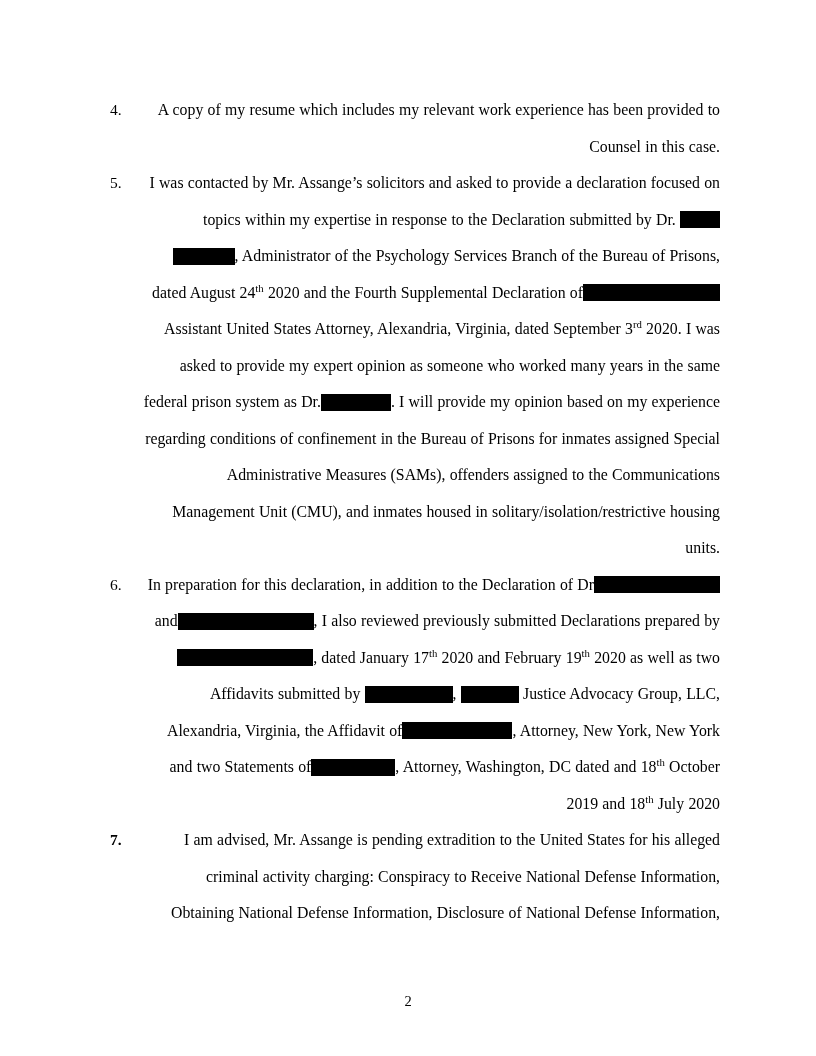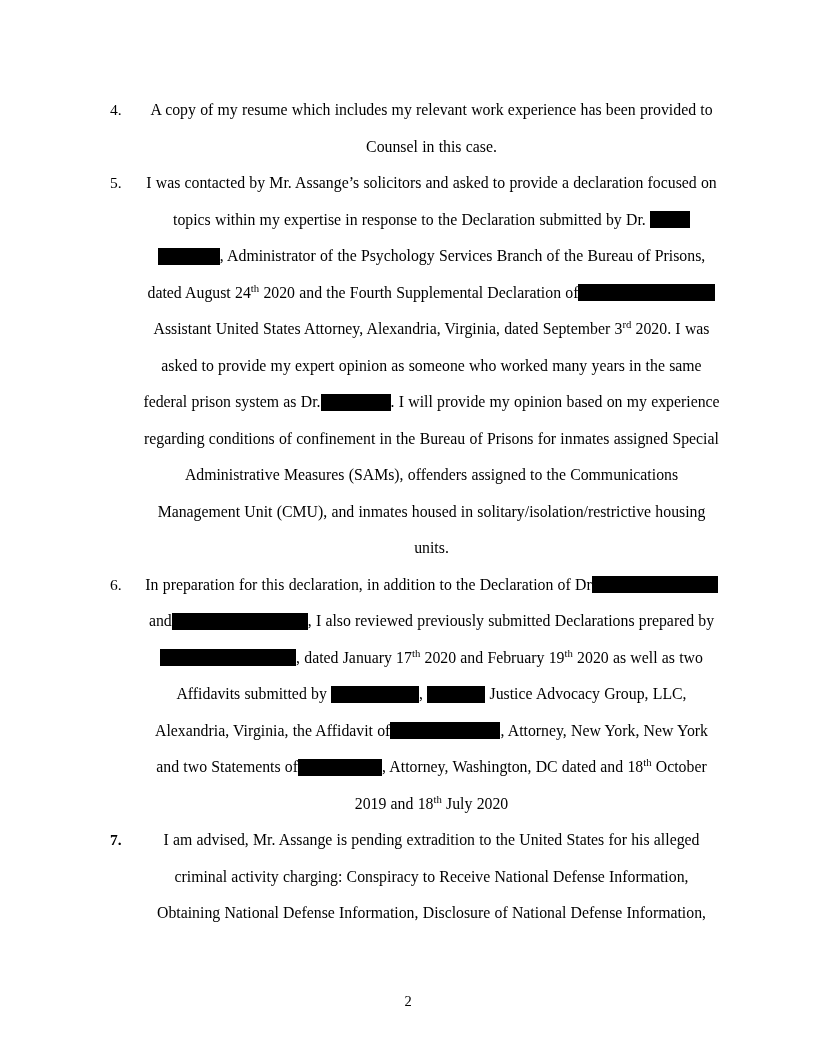--- a/index.html
+++ b/index.html
@@ -40,21 +40,21 @@
     text-align: left;
     font-size: 15.5px;
     line-height: 36.5px;
   }
   li.para .num.bold {
     font-weight: bold;
   }
   .body-text {
     font-size: 15.8px;
     line-height: 36.5px;
-    text-align: center;
+    text-align: right;
     word-spacing: 0.3px;
   }
   .redact {
     display: inline-block;
     background: #000000;
     vertical-align: middle;
     position: relative;
     top: -1px;
     height: 17px;
     border-radius: 0;

